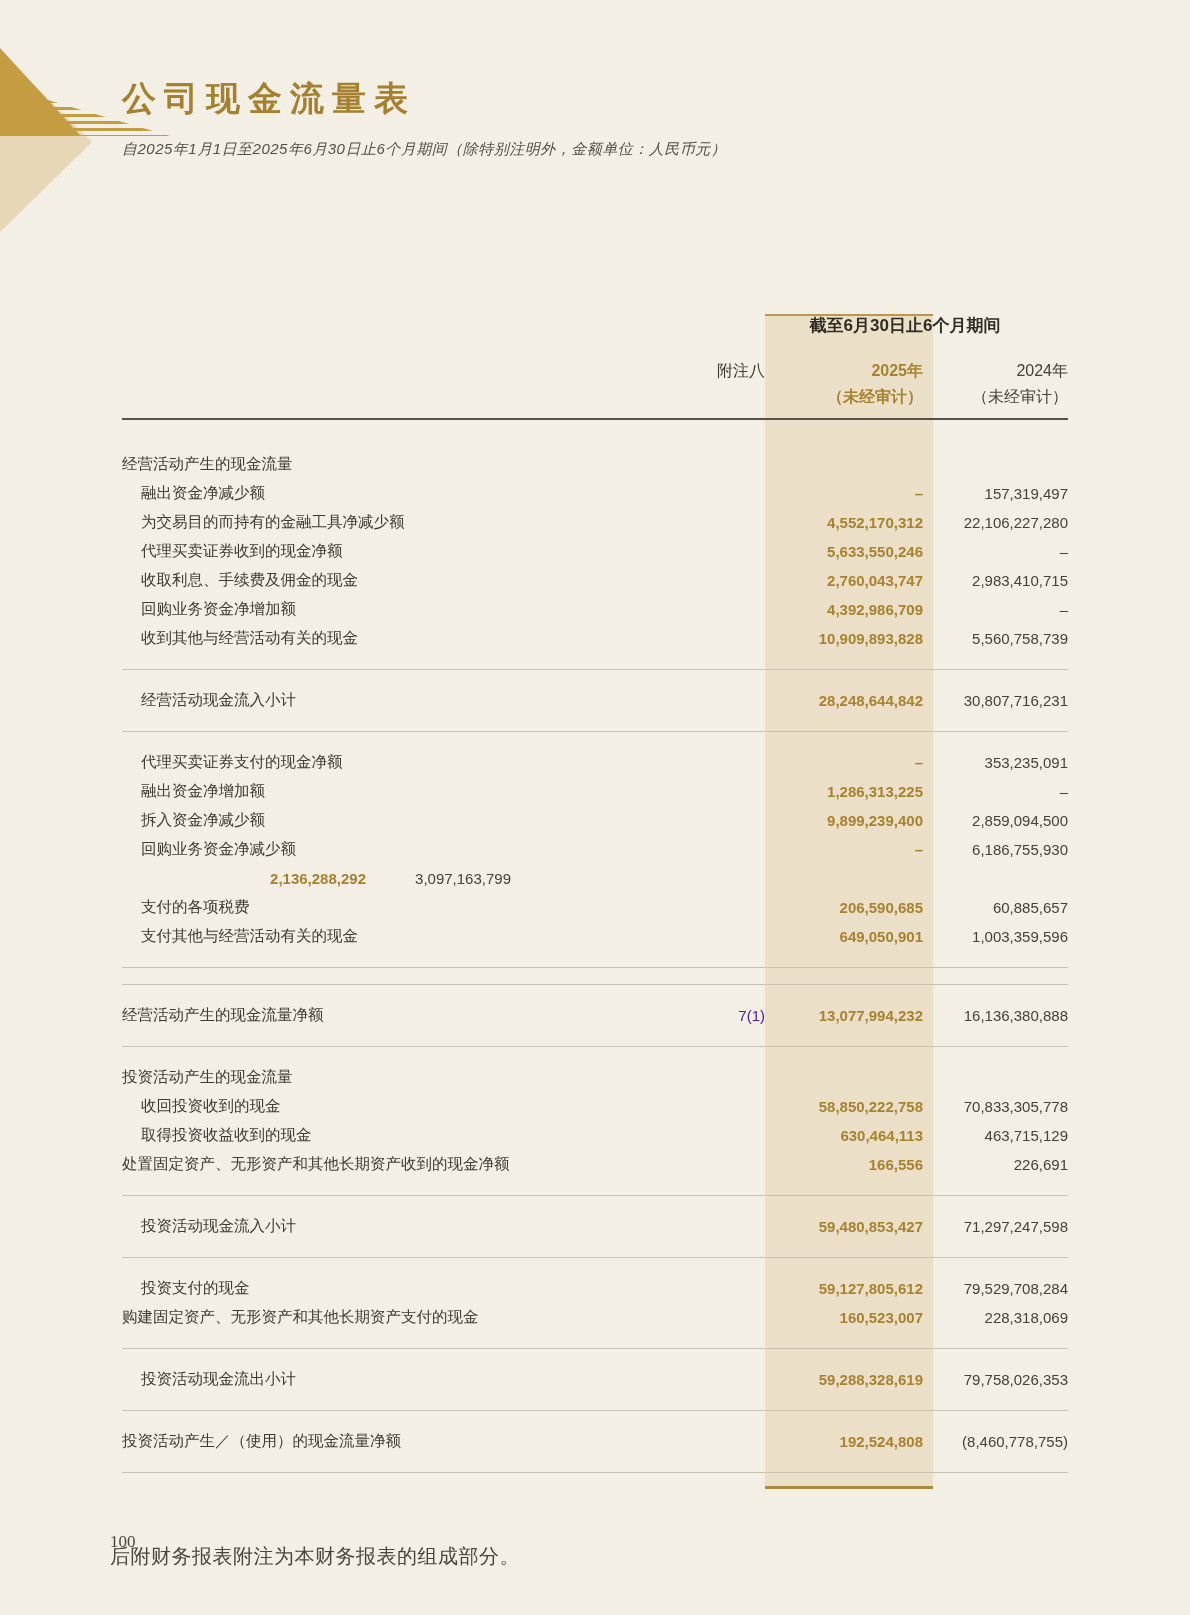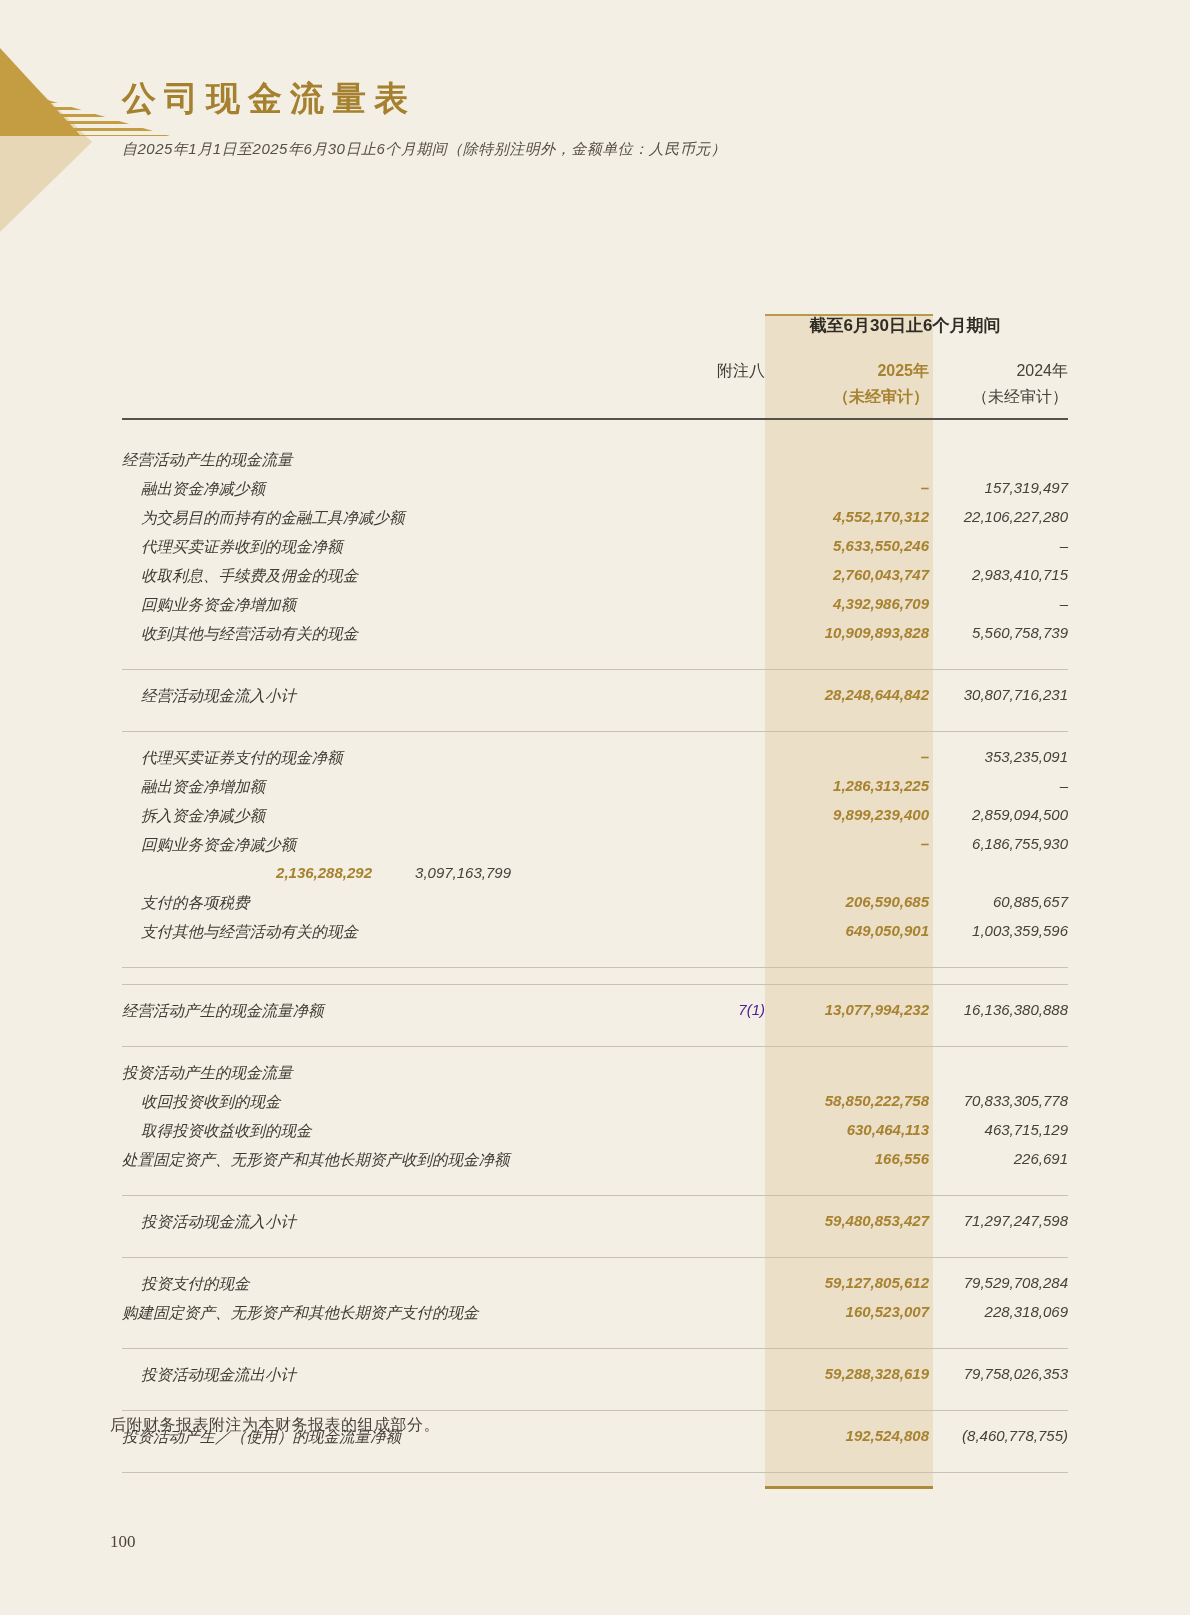--- a/index.html
+++ b/index.html
@@ -56,41 +56,41 @@
   .period {
     position: relative; z-index: 1;
     margin-left: 620px; width: 326px; height: 36px;
     text-align: center; font-weight: bold; font-size: 17px; color: #2f2b25; margin-top: 36px;
   }
 
   .headrow { display: flex; position: relative; z-index: 1; line-height: 26px; font-size: 16px; }
   .headrow.first { padding-top: 8px; }
   .lab  { flex: 1; }
   .note { width: 86px;  text-align: right; }
-  .v25  { width: 168px; text-align: right; padding-right: 4px; }
+  .v25  { width: 168px; text-align: right; padding-right: 10px; }
   .v24  { width: 135px; text-align: right; }
   .h25  { color: var(--accent_gold, #a7822f); font-weight: bold; }
   .h24  { color: #46413a; }
 
   .head-rule { border-bottom: 2px solid var(--rule_dark, #56514a); margin-top: 8px; position: relative; z-index: 1; }
 
   .rows { padding-top: 16px; position: relative; }
-  .row { display: flex; height: 29px; font-size: 15.5px; position: relative; z-index: 1; color: #3f3a33; font-style: italic; }
+  .row { display: flex; align-items: center; height: 29px; font-size: 15.5px; position: relative; z-index: 1; color: #3f3a33; }
   .row .v25 { font-weight: bold; color: var(--accent_gold, #a7822f); font-size: 15px; }
   .row .v24 { color: #46413a; font-size: 15px; }
   .row .note { font-size: 15px; color: #4c1d95; }
   .row.item .lab, .row.subtotal .lab { padding-left: 19px; }
   .row.section { margin-top: 14px; }
   .row.subtotal, .row.net { margin: 5px 0; }
   .rule { border-bottom: 1px solid var(--rule_light, #c7c2b4); margin: 16px 0; position: relative; z-index: 1; }
 
   
   .footnote {
-    position: absolute; left: 110px; top: 1415px;
-    font-size: 16px; color: #4a443c; letter-spacing: 0.5px;
+    position: absolute; left: 110px; top: 1543px;
+    font-size: 20px; color: #4a443c; letter-spacing: 0.5px;
   }
   .pagenum {
     position: absolute; left: 110px; top: 1532px;
     font-family: "Liberation Serif", serif; font-size: 17px; color: #4a443c;
   }
 </style>
 </head>
 <body style="--page_bg: #f3efe4; --highlight_bg: #ebdfc8; --accent_gold: #a7822f; --accent_gold_dark: #a5802e; --rule_dark: #56514a; --rule_light: #c7c2b4; --text_dark: #3f3a33;">
 
 <div>

